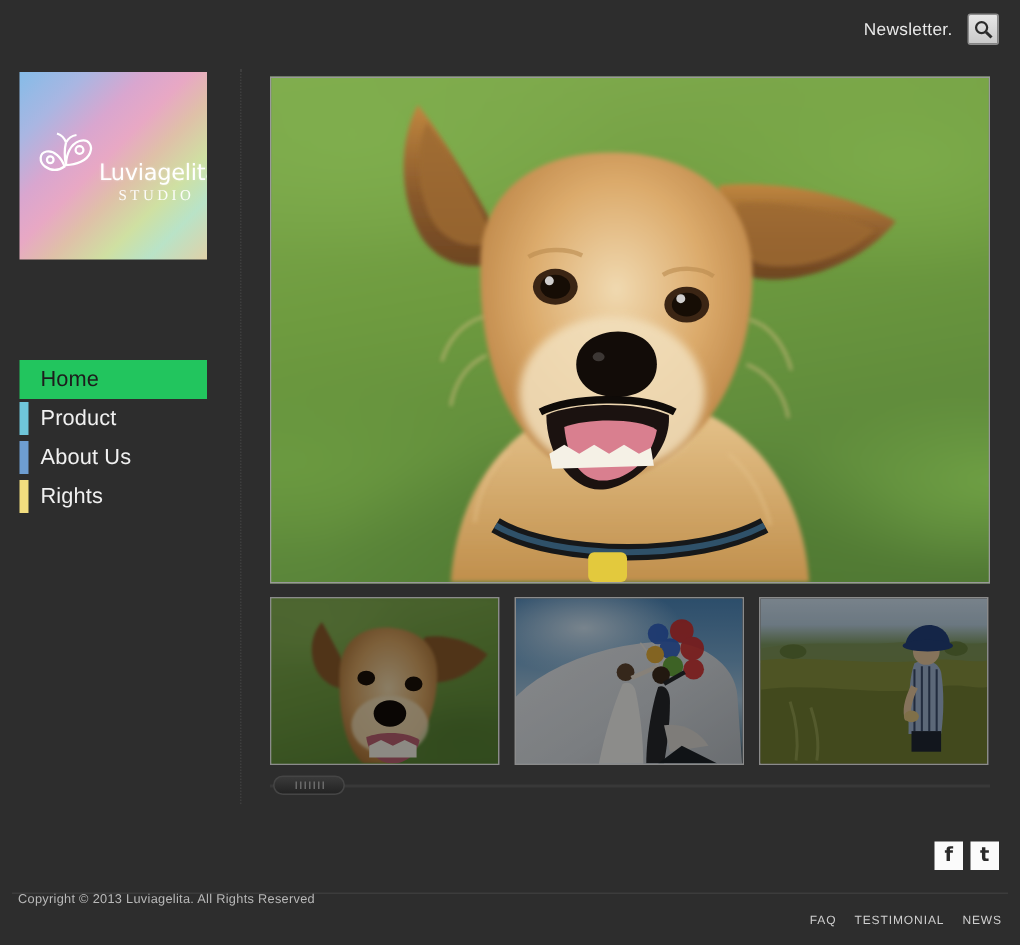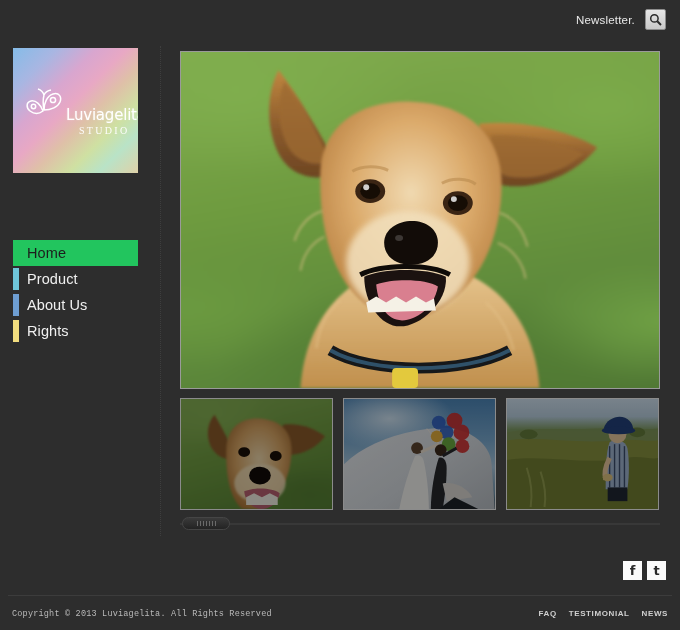--- a/index.html
+++ b/index.html
@@ -280,32 +280,30 @@
 
   
   .footer-rule {
     position: absolute;
     left: 8px; top: 595px;
     width: 664px; height: 1px;
     background: #3c3c3c;
   }
   .copyright {
     position: absolute;
-    left: 12px; top: 609px;
+    left: 12px; top: 594px;
     font-size: 8.5px;
     color: #b9b9b9;
     letter-spacing: .2px;
-    font-family: Liberation Mono, monospace;
   }
   .footer-links {
     position: absolute;
     right: 12px; top: 609px;
     display: flex;
     gap: 12px;
-    font-weight: bold;
   }
   .footer-link {
     font-size: 8px;
     color: #cfcfcf;
     letter-spacing: .6px;
     cursor: pointer;
   }
 </style>
 </head>
 <body>

